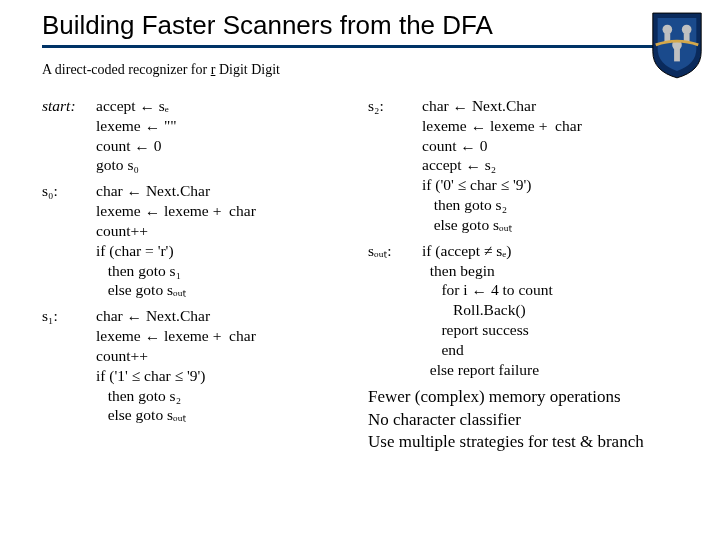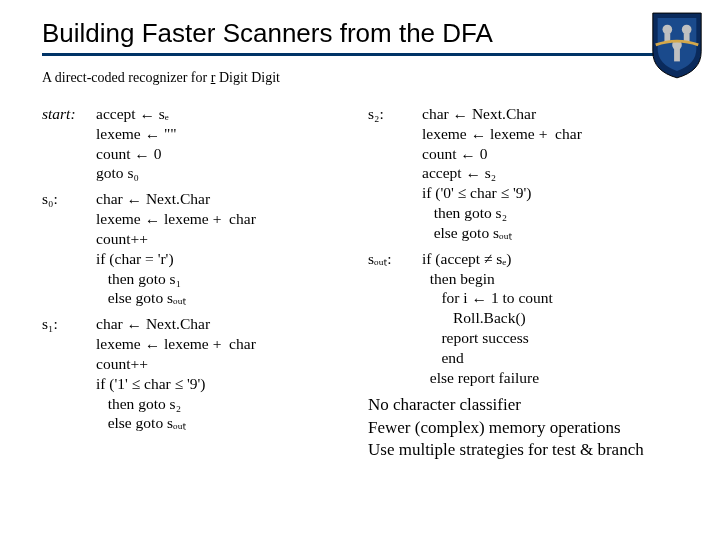--- a/index.html
+++ b/index.html
@@ -8,21 +8,21 @@
     width: 720px;
     height: 540px;
     background: #fff;
     font-family: "Trebuchet MS", Arial, sans-serif;
     font-size: 18px;
     color: #000;
     position: relative;
     overflow: hidden;
   }
   .slide {
-    padding: 18px 42px 0 42px;
+    padding: 10px 42px 0 42px;
   }
   .title {
     font-size: 26px;
     font-weight: normal;
     margin: 0 0 4px 0;
   }
   .rule {
     height: 3px;
     background: #003366;
     margin: 0 0 14px 0;
@@ -95,28 +95,28 @@
     <div class="col">
       <div class="block"><span class="lbl-n">s₂:</span><span class="body">char ← Next.Char
 lexeme ← lexeme +  char
 count ← 0
 accept ← s₂
 if ('0' ≤ char ≤ '9')
    then goto s₂
    else goto sₒᵤₜ</span></div>
       <div class="block"><span class="lbl-n">sₒᵤₜ:</span><span class="body">if (accept ≠ sₑ)
   then begin
-     for i ← 1 to count
+     for i ← 4 to count
         Roll.Back()
      report success
      end
   else report failure</span></div>
       <div class="notes">
+        <div>Fewer (complex) memory operations</div>
         <div>No character classifier</div>
-        <div>Fewer (complex) memory operations</div>
         <div>Use multiple strategies for test &amp; branch</div>
       </div>
     </div>
   </div>
 </div>
 
 <svg class="logo" viewBox="0 0 60 74">
   <path d="M5 5 L55 5 L55 45 Q55 65 30 72 Q5 65 5 45 Z" fill="#0a2a5c" stroke="#000" stroke-width="1"></path>
   <path d="M10 10 L50 10 L50 42 Q50 58 30 65 Q10 58 10 42 Z" fill="#1a4a8c"></path>
   <g fill="#c0c0c0">

